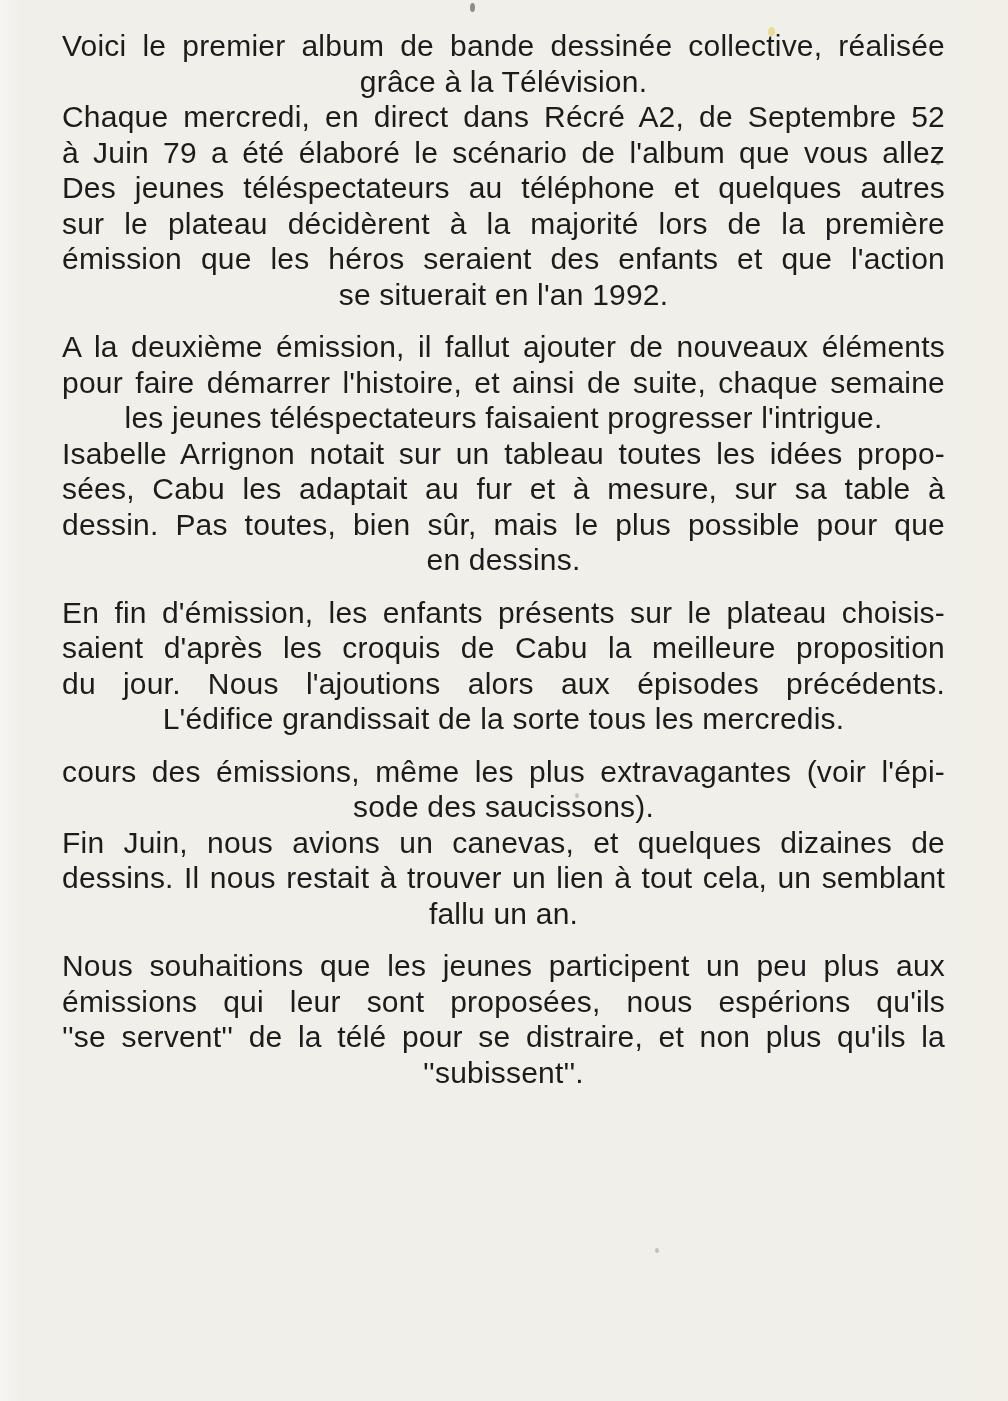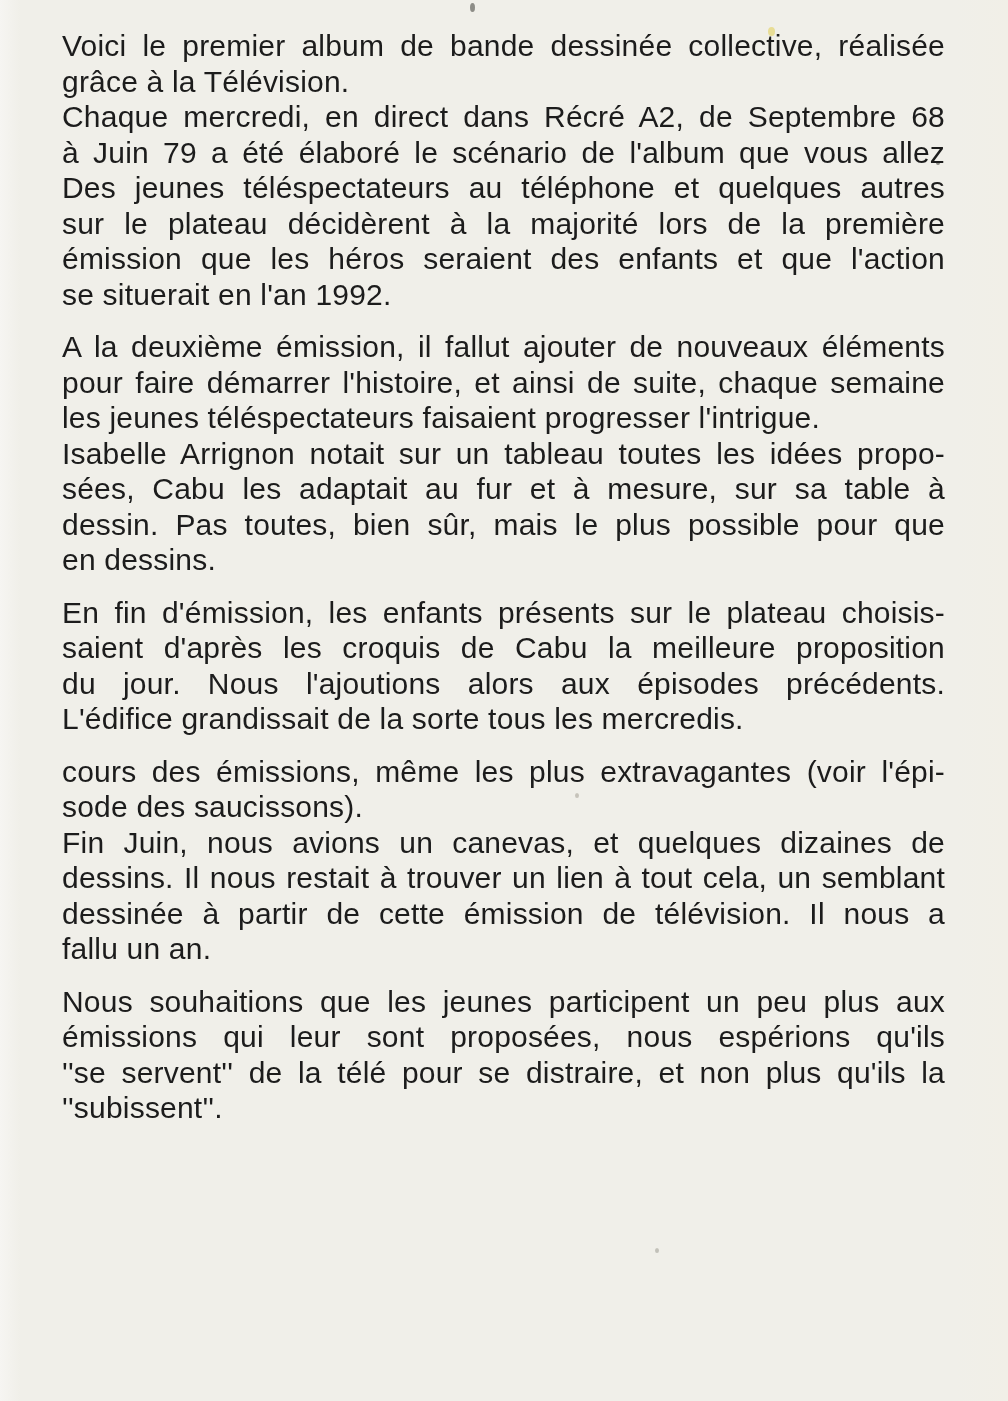--- a/index.html
+++ b/index.html
@@ -25,21 +25,21 @@
     width: 883px;
     color: #1c1c1c;
     font-size: 30px;
     letter-spacing: 0.2px;
     font-weight: 400;
   }
   .paragraph { margin: 0 0 17px 0; }
   .line {
     line-height: 35.5px;
     white-space: normal;
-    text-align: left;
+    text-align: center;
   }
   .line.j {
     text-align: justify;
     text-align-last: justify;
   }
   .speck {
     position: absolute;
     border-radius: 50%;
     pointer-events: none;
   }
@@ -58,21 +58,21 @@
   <span class="speck yellow-top"></span>
   <span class="speck dot-allez"></span>
   <span class="speck dot-mid"></span>
   <span class="speck dot-low"></span>
 
   <div class="text-block">
 
     <div class="paragraph">
       <div class="line j">Voici le premier album de bande dessinée collective, réalisée</div>
       <div class="line">grâce à la Télévision.</div>
-      <div class="line j">Chaque mercredi, en direct dans Récré A2, de Septembre 68</div>
+      <div class="line j">Chaque mercredi, en direct dans Récré A2, de Septembre 52</div>
       <div class="line j">à Juin 79 a été élaboré le scénario de l'album que vous allez</div>
       <div class="line j">Des jeunes téléspectateurs au téléphone et quelques autres</div>
       <div class="line j">sur le plateau décidèrent à la majorité lors de la première</div>
       <div class="line j">émission que les héros seraient des enfants et que l'action</div>
       <div class="line">se situerait en l'an 1992.</div>
     </div>
 
     <div class="paragraph">
       <div class="line j">A la deuxième émission, il fallut ajouter de nouveaux éléments</div>
       <div class="line j">pour faire démarrer l'histoire, et ainsi de suite, chaque semaine</div>
@@ -88,21 +88,20 @@
       <div class="line j">saient d'après les croquis de Cabu la meilleure proposition</div>
       <div class="line j">du jour. Nous l'ajoutions alors aux épisodes précédents.</div>
       <div class="line">L'édifice grandissait de la sorte tous les mercredis.</div>
     </div>
 
     <div class="paragraph">
       <div class="line j">cours des émissions, même les plus extravagantes (voir l'épi-</div>
       <div class="line">sode des saucissons).</div>
       <div class="line j">Fin Juin, nous avions un canevas, et quelques dizaines de</div>
       <div class="line j">dessins. Il nous restait à trouver un lien à tout cela, un semblant</div>
-      <div class="line j">dessinée à partir de cette émission de télévision. Il nous a</div>
       <div class="line">fallu un an.</div>
     </div>
 
     <div class="paragraph">
       <div class="line j">Nous souhaitions que les jeunes participent un peu plus aux</div>
       <div class="line j">émissions qui leur sont proposées, nous espérions qu'ils</div>
       <div class="line j">''se servent'' de la télé pour se distraire, et non plus qu'ils la</div>
       <div class="line">''subissent''.</div>
     </div>
 

